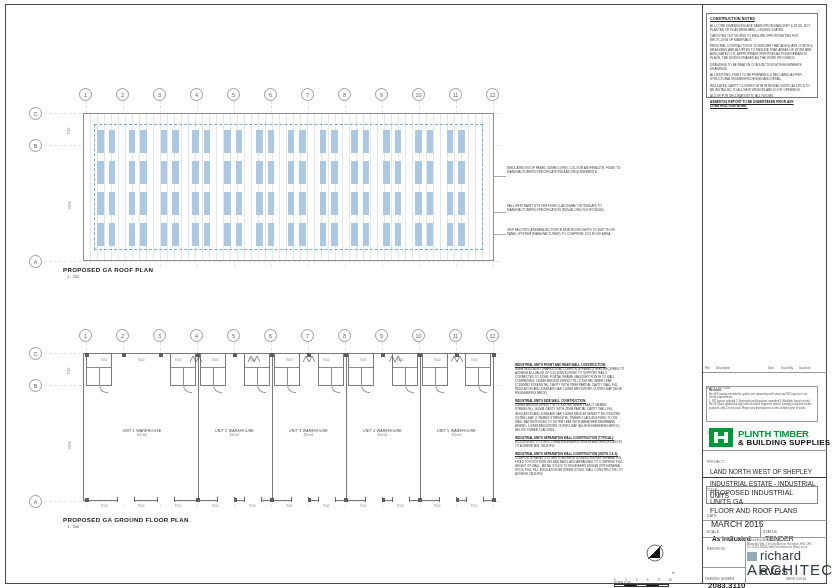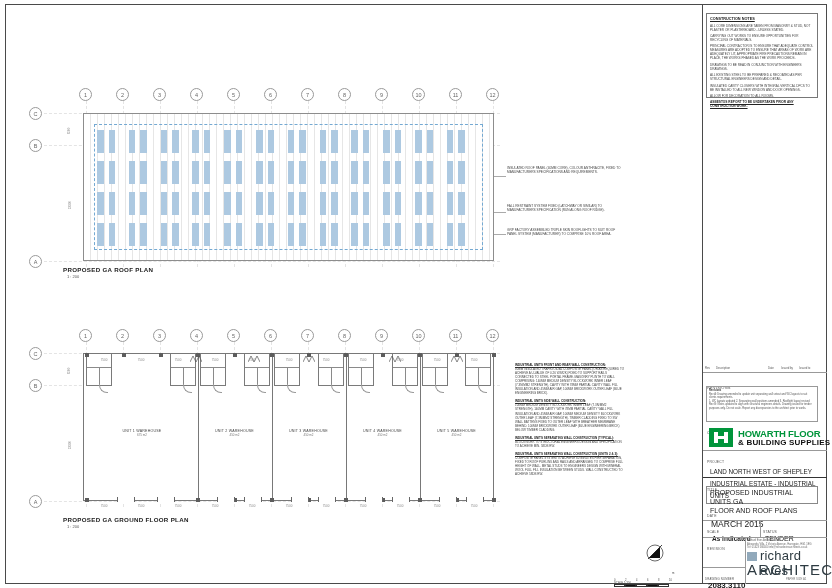--- a/index.html
+++ b/index.html
@@ -489,21 +489,21 @@
       <div>Rev A: Drawing amended to update unit separating wall setout and WC layouts to suit clients requirements.</div>
       <div>1. WC layouts updated  2. Separating wall positions amended  3. Rooflight layout revised</div>
       <div>Rev B: Notes updated to align with structural engineers details. Drawing issued for tender purposes only. Do not scale. Report any discrepancies to the architect prior to works.</div>
     </div>
 
   <div class="tb-label abs" style="left:707px;top:423px;">CLIENT</div>
   <div class="howarth-mark">
     <div class="hm-h"></div>
     <div class="hm-bar"></div>
   </div>
-  <div class="client-1">HOWARTH FLOOR</div>
+  <div class="client-1">PLINTH TIMBER</div>
   <div class="client-2">&amp; BUILDING SUPPLIES</div>
   <div class="hline" style="left:703px;top:450px;width:124px;"></div>
 
   <div class="tb-label abs" style="left:707px;top:452px;">PROJECT</div>
   <div class="abs" style="left:710px;top:458px;font-size:6.3px;line-height:1.9;color:#222;">
     <div>LAND NORTH WEST OF SHEPLEY</div>
     <div>INDUSTRIAL ESTATE - INDUSTRIAL UNITS</div>
   </div>
   <div class="hline-dark" style="left:703px;top:477px;width:124px;"></div>
 

